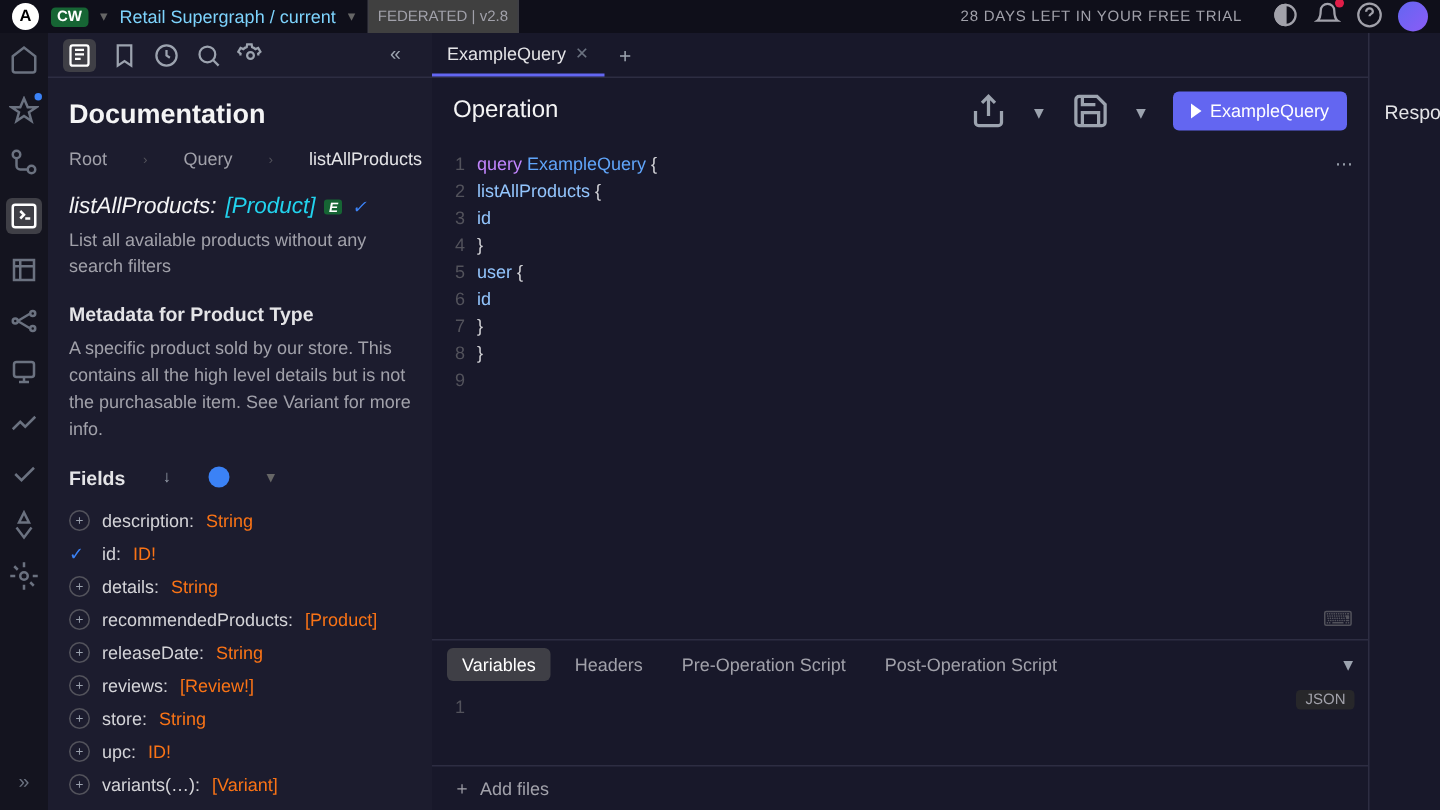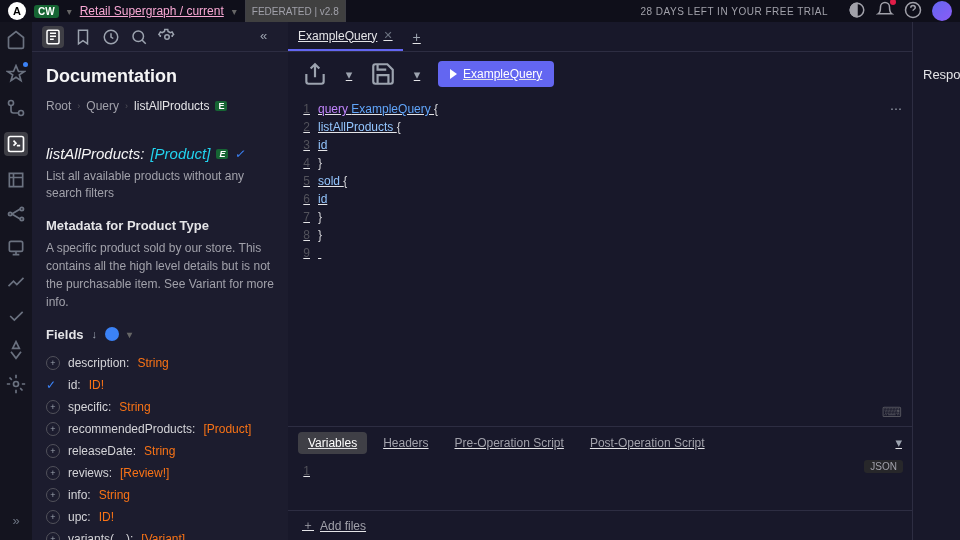--- a/index.html
+++ b/index.html
@@ -1,21 +1,21 @@
 <!DOCTYPE html>
 <html><head>
   <meta charset="utf-8">
   <style>
     * { box-sizing: border-box; margin: 0; padding: 0; font-family: -apple-system, BlinkMacSystemFont, 'Segoe UI', sans-serif; }
     body { background: #1a1a2e; color: #e4e4e7; width: 960px; height: 540px; overflow: hidden; font-size: 13px; }
     
     .topbar { height: 22px; background: #0f0f1a; display: flex; align-items: center; padding: 0 8px; gap: 8px; }
     .logo { width: 18px; height: 18px; border-radius: 50%; background: #fff; display: flex; align-items: center; justify-content: center; color: #000; font-weight: 700; font-size: 11px; }
     .org-badge { background: #166534; color: #fff; padding: 1px 4px; border-radius: 3px; font-size: 10px; font-weight: 600; }
-    .org-name { font-size: 12px; color: #f9a8d4; text-decoration: underline; }
+    .org-name { font-size: 12px; color: #7dd3fc; }
     .chevron { color: #666; font-size: 10px; }
     .fed-badge { background: #404040; border: 1px solid #3f3f46; padding: 15px 6px; border-radius: 3px; font-size: 10px; color: #a1a1aa; }
     .trial { margin-left: auto; font-size: 10px; color: #a1a1aa; letter-spacing: 0.5px; }
     .top-icons { display: flex; gap: 10px; margin-left: 12px; }
     .top-icon { width: 18px; height: 18px; color: #a1a1aa; display: flex; align-items: center; justify-content: center; }
     .notif-dot { position: relative; }
     .notif-dot::after { content: ''; position: absolute; top: -2px; right: -2px; width: 6px; height: 6px; background: #e11d48; border-radius: 50%; }
     .avatar { width: 20px; height: 20px; border-radius: 50%; background: linear-gradient(135deg, #6366f1, #8b5cf6); }
     
     .main { display: flex; height: 518px; }
@@ -27,42 +27,42 @@
     .vnav-icon.dotted::after { content: ''; position: absolute; top: -2px; right: -2px; width: 5px; height: 5px; background: #3b82f6; border-radius: 50%; }
     .vnav-expand { margin-top: auto; margin-bottom: 10px; color: #6b7280; }
     
     .doc-panel { width: 256px; background: #1c1c2e; display: flex; flex-direction: column; }
     .doc-toolbar { height: 30px; display: flex; align-items: center; padding: 0 10px; gap: 10px; border-bottom: 1px solid #2d2d42; }
     .doc-tool { width: 18px; height: 18px; color: #9ca3af; cursor: pointer; }
     .doc-tool.active { background: #3f3f46; border-radius: 4px; padding: 2px; width: 22px; height: 22px; color: #fff; }
     .collapse-left { margin-left: auto; }
     .doc-content { padding: 14px 14px; overflow-y: auto; flex: 1; }
     .doc-title { font-size: 18px; font-weight: 600; color: #f4f4f5; margin-bottom: 12px; }
-    .breadcrumb { display: flex; align-items: center; gap: 6px; font-size: 12px; margin-bottom: 32px; }
+    .breadcrumb { display: flex; align-items: center; gap: 24px; font-size: 12px; margin-bottom: 16px; }
     .crumb { color: #a1a1aa; cursor: pointer; }
     .crumb-sep { color: #52525b; font-size: 9px; }
     .crumb-last { color: #e4e4e7; }
     .badge-sm { background: #166534; color: #fff; font-size: 9px; padding: 0 3px; border-radius: 2px; font-weight: 600; }
     .type-heading { font-size: 15px; font-weight: 500; margin-bottom: 6px; display: flex; align-items: center; gap: 6px; font-style: italic; }
     .type-heading .name { color: #f4f4f5; }
     .type-heading .ret { color: #22d3ee; }
     .check-icon { color: #3b82f6; font-size: 12px; }
     .desc-text { font-size: 12px; color: #a1a1aa; line-height: 1.4; margin-bottom: 16px; }
     .meta-title { font-size: 13px; font-weight: 600; color: #e4e4e7; margin-bottom: 6px; }
     .meta-text { font-size: 12px; color: #a1a1aa; line-height: 1.5; margin-bottom: 16px; }
-    .fields-header { display: flex; align-items: center; gap: 8px; font-size: 13px; font-weight: 600; margin-bottom: 10px; }
+    .fields-header { display: flex; align-items: center; gap: 25px; font-size: 13px; font-weight: 600; margin-bottom: 10px; }
     .sort-icon { color: #9ca3af; font-size: 11px; }
     .toggle { width: 14px; height: 14px; border-radius: 50%; background: #3b82f6; }
     .field-row { display: flex; align-items: center; gap: 8px; padding: 4px 0; font-family: ui-monospace, 'SF Mono', Menlo, monospace; font-size: 12px; }
     .field-add { width: 14px; height: 14px; border: 1px solid #52525b; border-radius: 50%; display: flex; align-items: center; justify-content: center; font-size: 9px; color: #9ca3af; cursor: pointer; }
     .field-check { width: 14px; height: 14px; color: #3b82f6; }
     .field-name { color: #d4d4d8; }
     .field-type { color: #f97316; }
     
-    .op-panel { flex: 1; background: #18182a; display: flex; flex-direction: column; text-decoration: underline; }
+    .op-panel { flex: 1; background: #18182a; display: flex; flex-direction: column; }
     .tabs-row { height: 30px; display: flex; align-items: center; border-bottom: 1px solid #2d2d42; }
     .tab { padding: 0 10px; height: 100%; display: flex; align-items: center; gap: 6px; border-bottom: 2px solid #6366f1; font-size: 12px; }
     .tab-close { color: #6b7280; font-size: 11px; cursor: pointer; }
     .tab-add { padding: 0 10px; color: #9ca3af; cursor: pointer; font-size: 14px; }
     .op-header { height: 44px; display: flex; align-items: center; padding: 0 14px; gap: 8px; }
     .op-title { font-size: 16px; font-weight: 500; color: #f4f4f5; flex: 1; }
     .op-icon { width: 26px; height: 26px; display: flex; align-items: center; justify-content: center; color: #9ca3af; cursor: pointer; border-radius: 4px; }
     .run-btn { background: #6366f1; color: #fff; padding: 6px 12px; border-radius: 4px; display: flex; align-items: center; gap: 6px; font-size: 12px; cursor: pointer; }
     .play-tri { width: 0; height: 0; border-left: 7px solid #fff; border-top: 5px solid transparent; border-bottom: 5px solid transparent; }
     
@@ -245,41 +245,41 @@
             <span class="field-name">description:</span>
             <span class="field-type">String</span>
           </div>
           <div class="field-row">
             <span class="field-check">✓</span>
             <span class="field-name">id:</span>
             <span class="field-type">ID!</span>
           </div>
           <div class="field-row">
             <span class="field-add">+</span>
-            <span class="field-name">specific:</span>
+            <span class="field-name">details:</span>
             <span class="field-type">String</span>
           </div>
           <div class="field-row">
             <span class="field-add">+</span>
             <span class="field-name">recommendedProducts:</span>
             <span class="field-type">[Product]</span>
           </div>
           <div class="field-row">
             <span class="field-add">+</span>
             <span class="field-name">releaseDate:</span>
             <span class="field-type">String</span>
           </div>
           <div class="field-row">
             <span class="field-add">+</span>
             <span class="field-name">reviews:</span>
             <span class="field-type">[Review!]</span>
           </div>
           <div class="field-row">
             <span class="field-add">+</span>
-            <span class="field-name">info:</span>
+            <span class="field-name">store:</span>
             <span class="field-type">String</span>
           </div>
           <div class="field-row">
             <span class="field-add">+</span>
             <span class="field-name">upc:</span>
             <span class="field-type">ID!</span>
           </div>
           <div class="field-row">
             <span class="field-add">+</span>
             <span class="field-name">variants(…):</span>
@@ -291,20 +291,21 @@
 
   <div class="op-panel">
     <div class="tabs-row">
       <div class="tab">
         <span>ExampleQuery</span>
         <span class="tab-close">✕</span>
       </div>
       <div class="tab-add">+</div>
     </div>
     <div class="op-header">
+      <div class="op-title">Operation</div>
       <div class="op-icon">
           <svg viewBox="0 0 24 24" fill="none" stroke="currentColor" stroke-width="2">
             <path d="M4 12v7a2 2 0 002 2h12a2 2 0 002-2v-7M12 3v12M8 7l4-4 4 4"></path>
           </svg>
         </div>
       <div class="op-icon">▾</div>
       <div class="op-icon">
           <svg viewBox="0 0 24 24" fill="none" stroke="currentColor" stroke-width="2">
             <path d="M19 21H5a2 2 0 01-2-2V5a2 2 0 012-2h11l5 5v11a2 2 0 01-2 2z"></path>
             <path d="M17 21v-8H7v8M7 3v5h8"></path>
@@ -326,21 +327,21 @@
           <div>6</div>
           <div>7</div>
           <div>8</div>
           <div>9</div>
         </div>
       <div class="code" id="code">
           <div><span class="kw">query </span><span class="ident">ExampleQuery </span><span class="brace">{</span></div>
           <div><span>  </span><span class="field-tok">listAllProducts </span><span class="brace">{</span></div>
           <div><span>    </span><span class="field-tok">id</span></div>
           <div><span>  </span><span class="brace">}</span></div>
-          <div><span>  </span><span class="field-tok">sold </span><span class="brace">{</span></div>
+          <div><span>  </span><span class="field-tok">user </span><span class="brace">{</span></div>
           <div><span>    </span><span class="field-tok">id</span></div>
           <div><span>  </span><span class="brace">}</span></div>
           <div><span class="brace">}</span></div>
           <div>&nbsp;</div>
         </div>
       <div class="code-more">⋯</div>
       <div class="kbd-icon">⌨</div>
     </div>
     <div class="bottom-tabs" id="btabs">
       <div class="btab active">Variables</div>

